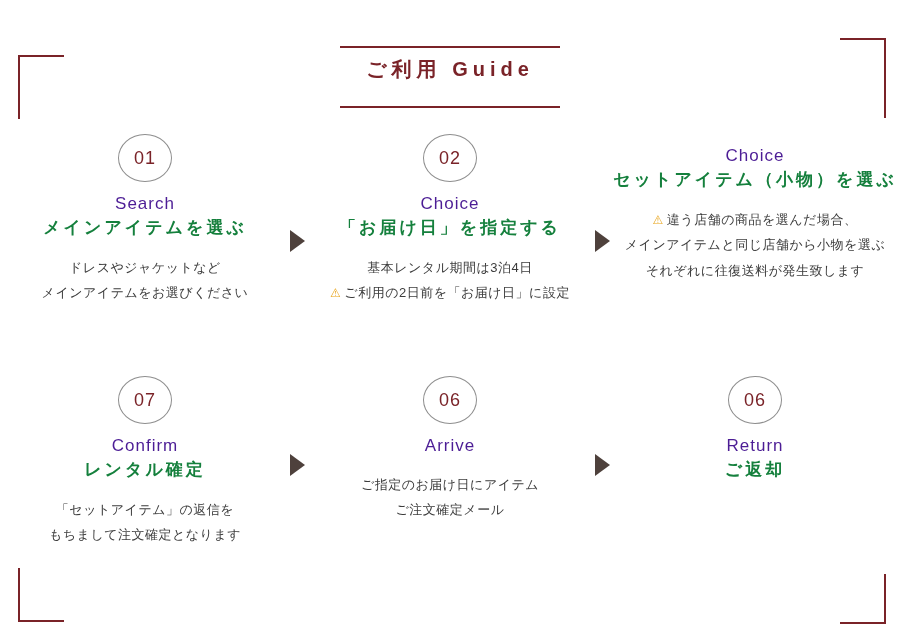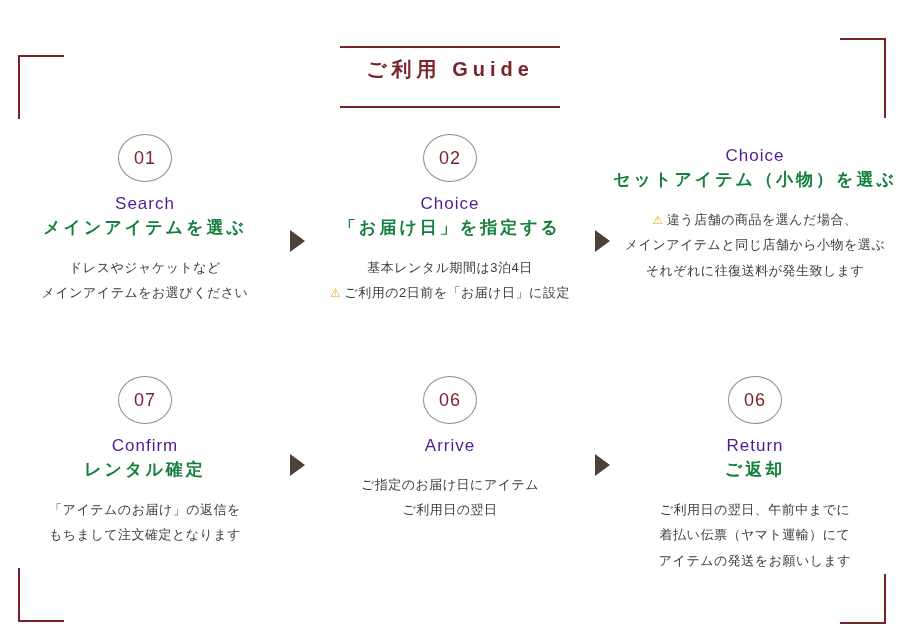--- a/index.html
+++ b/index.html
@@ -158,48 +158,43 @@
 
   <div class="row row2">
 
     <div class="step">
       <div class="circle">
         <span>07</span>
       </div>
       <div class="en">Confirm</div>
       <div class="ja">レンタル確定</div>
       <div class="desc">
-        <div class="line"><span>「アイテムのお届け」の返信を</span></div>
+        <div class="line"><span>「セットアイテム」の返信を</span></div>
         <div class="line"><span>もちまして注文確定となります</span></div>
       </div>
     </div>
 
     <div class="arrow"></div>
 
     <div class="step">
       <div class="circle">
         <span>06</span>
       </div>
       <div class="en">Arrive</div>
       <div class="desc">
         <div class="line"><span>ご指定のお届け日にアイテム</span></div>
-        <div class="line"><span>ご利用日の翌日</span></div>
+        <div class="line"><span>ご注文確定メール</span></div>
       </div>
     </div>
 
     <div class="arrow"></div>
 
     <div class="step">
       <div class="circle">
         <span>06</span>
       </div>
       <div class="en">Return</div>
       <div class="ja">ご返却</div>
-      <div class="desc">
-        <div class="line"><span>ご利用日の翌日、午前中までに</span></div>
-        <div class="line"><span>着払い伝票（ヤマト運輸）にて</span></div>
-        <div class="line"><span>アイテムの発送をお願いします</span></div>
-      </div>
     </div>
 
   </div>
 
 </div>
 
 </body></html>

